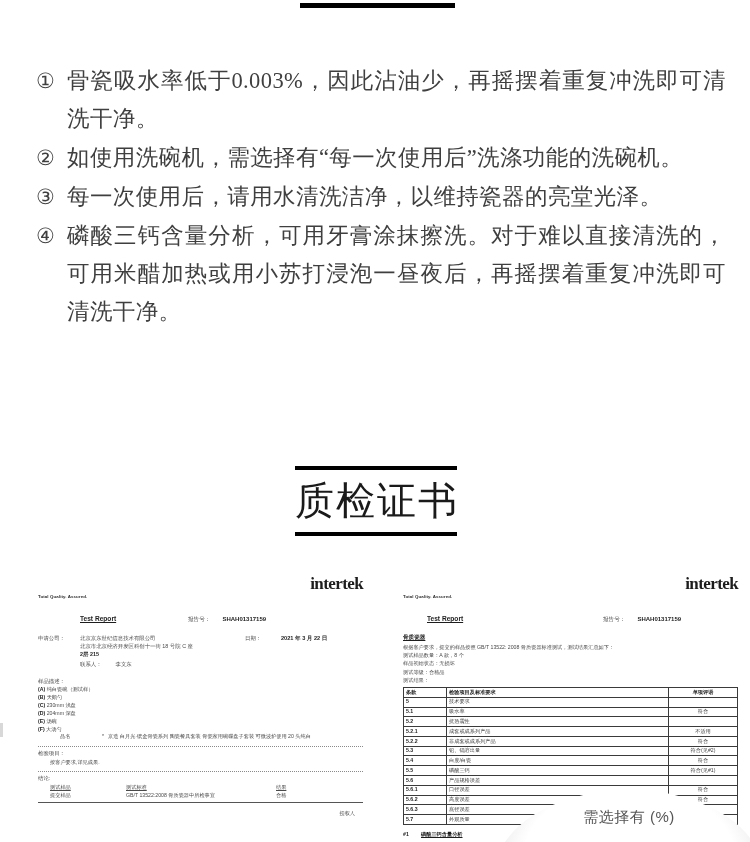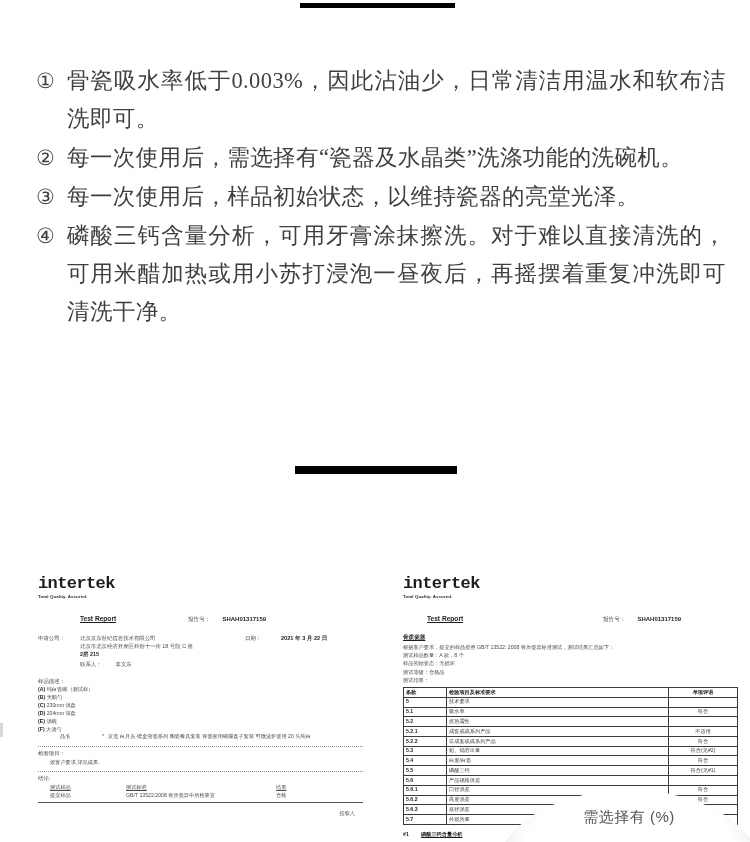--- a/index.html
+++ b/index.html
@@ -109,26 +109,27 @@
     top: 12px;
     right: 12px;
   }
   .cert-doc.right .doc-inner {
     left: 28px;
   }
 
   
   .logo-block { margin-bottom: 16px; }
   .logo-word {
-    font-family: Liberation Mono, monospace;
+    font-family: Liberation Serif, serif;
     font-size: 17px;
     font-weight: bold;
     letter-spacing: -0.6px;
     color: #1d1d1d;
     line-height: 18px;
+    text-align: right;
   }
   .logo-tag {
     font-size: 4.4px;
     font-weight: bold;
     letter-spacing: 0.1px;
     color: #2b2b2b;
     margin-top: 1px;
   }
 
   
@@ -322,38 +323,39 @@
   }
 </style>
 </head>
 <body>
 
 <div class="top-rule"></div>
 
 <ul class="care-list">
   <li class="care-item">
     <span class="care-marker">①</span>
-    <span class="care-text">骨瓷吸水率低于0.003%，因此沾油少，日常清洁用温水和软布洁洗即可。</span>
+    <span class="care-text">骨瓷吸水率低于0.003%，因此沾油少，再摇摆着重复冲洗即可清洗干净。</span>
   </li>
   <li class="care-item">
     <span class="care-marker">②</span>
-    <span class="care-text">每一次使用后，需选择有“瓷器及水晶类”洗涤功能的洗碗机。</span>
+    <span class="care-text">如使用洗碗机，需选择有“每一次使用后”洗涤功能的洗碗机。</span>
   </li>
   <li class="care-item">
     <span class="care-marker">③</span>
-    <span class="care-text">每一次使用后，样品初始状态，以维持瓷器的亮堂光泽。</span>
+    <span class="care-text">每一次使用后，请用水清洗洁净，以维持瓷器的亮堂光泽。</span>
   </li>
   <li class="care-item">
     <span class="care-marker">④</span>
     <span class="care-text">磷酸三钙含量分析，可用牙膏涂抹擦洗。对于难以直接清洗的，可用米醋加热或用小苏打浸泡一昼夜后，再摇摆着重复冲洗即可清洗干净。</span>
   </li>
 </ul>
 
 <div class="cert-title-wrap">
   <div class="cert-title-rule"></div>
+  <div class="cert-title-text">质检证书</div>
   <div class="cert-title-rule bottom"></div>
 </div>
 
 <div class="cert-row">
 
   <div class="cert-doc left">
     <div class="left-edge-tick"></div>
     <div class="doc-inner">
 
       <div class="logo-block">

